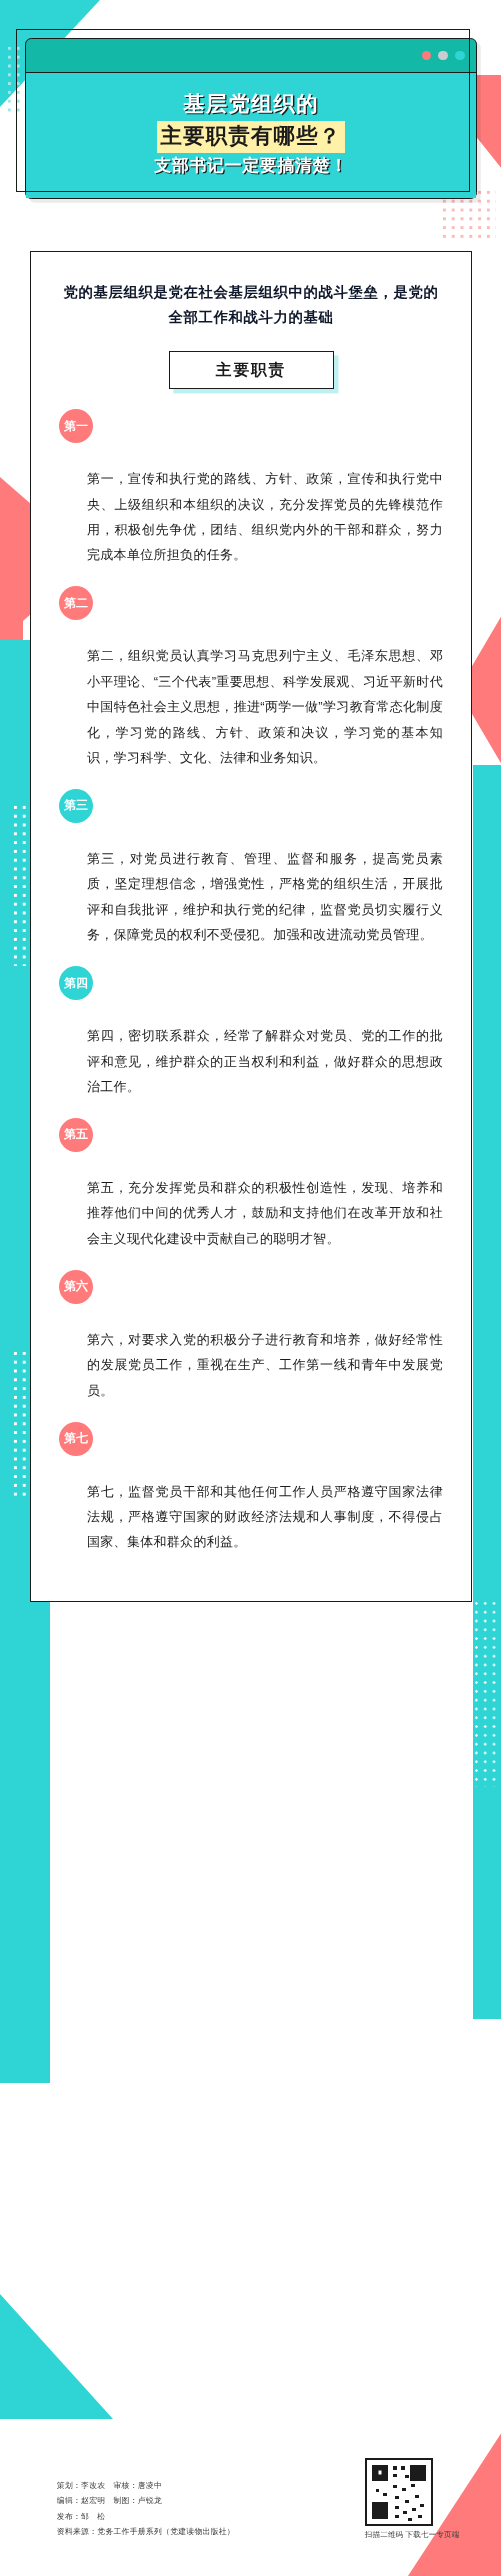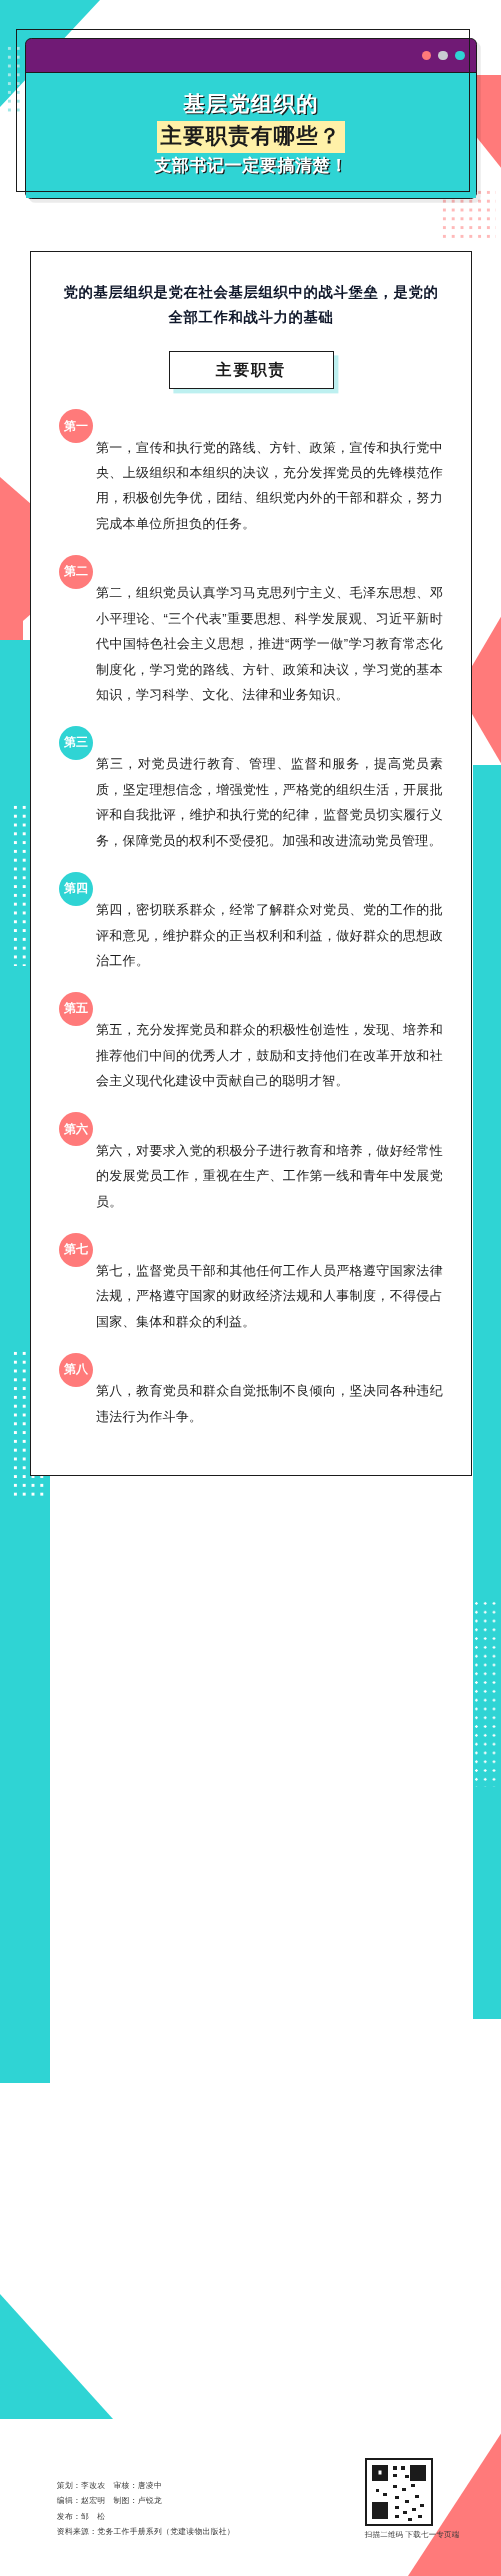--- a/index.html
+++ b/index.html
@@ -80,21 +80,21 @@
   .dots-d{right:5px;top:1599px;width:25px;height:188px;
     background-image:radial-gradient(#ffffff 1.3px, transparent 1.4px);}
   .dots-e{right:6.3px;top:188px;width:56px;height:50px;
     background-image:radial-gradient(#ffb9b9 1.4px, transparent 1.5px);}
 
   
   .head-wrap{
     position:absolute;left:25px;top:38px;width:452px;
   }
   .browser{
-    background:#701a75;
+    background:#14b8a6;
     border:1.9px solid #1b1b1b;
     border-radius:6.3px;
     box-shadow:3.8px 3.8px 0 rgba(0,0,0,0.08);
   }
   .browser-bar{
     height:33px;
     border-bottom:1.9px solid #1b1b1b;
     display:flex;align-items:center;justify-content:flex-end;
     padding-right:11.3px;gap:7.5px;
   }
@@ -162,20 +162,21 @@
     color:#1b1b1b;
     letter-spacing:1.9px;
     position:relative;
     background:#ffffff;
     box-shadow:4.4px 4.4px 0 #bdf0f0;
   }
   .item{
     display:flex;
     align-items:flex-start;
     margin-bottom:21.3px;
+    flex-direction:column;
   }
   .badge{
     flex:0 0 auto;
     width:34px;height:34px;
     border-radius:50%;
     display:flex;align-items:center;justify-content:center;
     font-size:12px;font-weight:bold;color:#ffffff;
     margin-right:-25px;
     position:relative;
     z-index:2;
@@ -308,24 +309,20 @@
     <div class="item">
       <div class="badge b-red">第六</div>
       <div class="txt">第六，对要求入党的积极分子进行教育和培养，做好经常性的发展党员工作，重视在生产、工作第一线和青年中发展党员。</div>
     </div>
 
     <div class="item">
       <div class="badge b-red">第七</div>
       <div class="txt">第七，监督党员干部和其他任何工作人员严格遵守国家法律法规，严格遵守国家的财政经济法规和人事制度，不得侵占国家、集体和群众的利益。</div>
     </div>
 
-    <div class="item">
-      <div class="badge b-red">第八</div>
-      <div class="txt">第八，教育党员和群众自觉抵制不良倾向，坚决同各种违纪违法行为作斗争。</div>
-    </div>
 
   </div>
 
   <div class="footer">
     <div class="credits">
       <div>策划：李改农　审核：唐凌中</div>
       <div>编辑：赵宏明　制图：卢锐龙</div>
       <div>发布：邹　松</div>
       <div>资料来源：党务工作手册系列（党建读物出版社）</div>
     </div>

